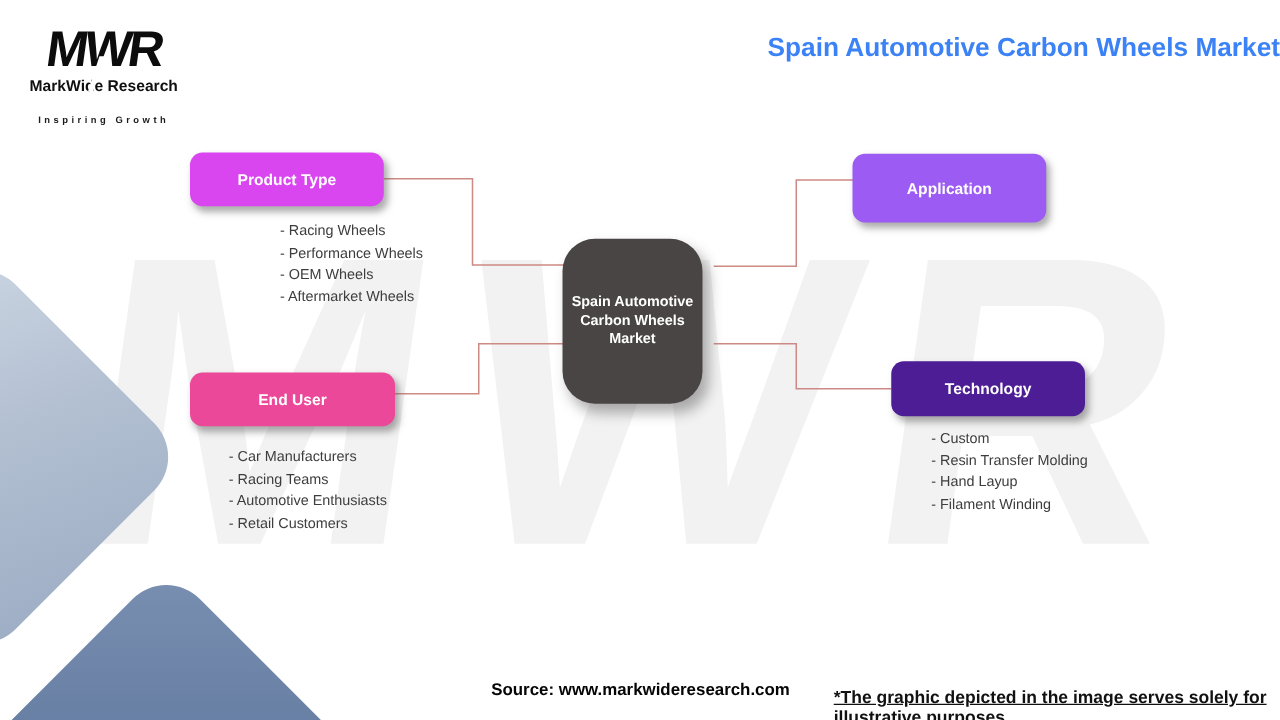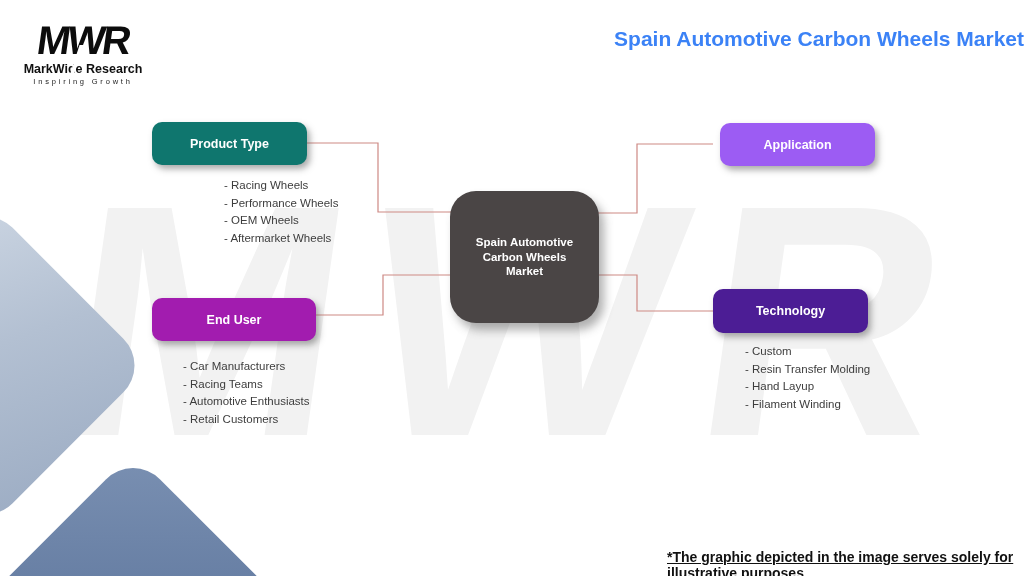--- a/index.html
+++ b/index.html
@@ -24,43 +24,43 @@
   }
   
   .logo{position:absolute; left:22px; top:20px; width:122px; text-align:center; z-index:3;}
   .logo-mark{
     font-size:40px; line-height:40px; font-weight:900; letter-spacing:-3px;
     color:#0c0c0c; transform:skewX(-8deg);
   }
   .logo-bolt{position:absolute; left:53px; top:25px; width:4px; height:28px;
     background:#ffffff; transform:skewX(-18deg);}
   .logo-name{font-size:12.5px; font-weight:800; color:#101010; margin-top:2px; white-space:nowrap;}
-  .logo-tagline{font-size:7.5px; font-weight:400; letter-spacing:2.8px; color:#1c1c1c; margin-top:1px; white-space:nowrap;}
+  .logo-tagline{font-size:7.5px; font-weight:700; letter-spacing:2.8px; color:#1c1c1c; margin-top:15px; white-space:nowrap;}
   .title{
     position:absolute; left:0; right:0; top:27px; margin:0; z-index:3;
     text-align:right; font-size:21px; font-weight:700; color:#3b82f6;
   }
   
   .connectors{position:absolute; left:0; top:0; z-index:2;}
   .connectors polyline{fill:none; stroke-width:1.2px;}
   
   .center-node{
-    position:absolute; left:450px; top:191px; width:149px; height:132px; z-index:3;
+    position:absolute; left:450px; top:191px; width:112px; height:132px; z-index:3;
     border-radius:26px; display:flex; flex-direction:column; align-items:center; justify-content:center;
     color:#ffffff; font-size:11.5px; font-weight:700; line-height:14.5px; text-align:center;
     box-shadow:5px 7px 10px rgba(80,80,80,.45);
   }
   .branch-box{
     position:absolute; z-index:3; border-radius:10px;
     display:flex; align-items:center; justify-content:center;
     color:#ffffff; font-size:12.5px; font-weight:700;
     box-shadow:3px 4px 6px rgba(90,90,90,.5);
   }
   .b-pt  {left:152px; top:122px; width:155px; height:43px;}
-  .b-app {left:720px; top:123px; width:155px; height:43px;}
+  .b-app {left:682px; top:123px; width:155px; height:55px;}
   .b-eu  {left:152px; top:298px; width:164px; height:43px;}
   .b-tech{left:713px; top:289px; width:155px; height:44px;}
   
   .branch-list{position:absolute; z-index:3; font-size:11.5px; line-height:17.5px; color:#3d3d3d;}
   .l-pt  {left:183px; top:177px;margin-left:41px;}
   .l-app {left:745px; top:172px;}
   .l-eu  {left:183px; top:358px;}
   .l-tech{left:745px; top:343px;}
   
   .source{position:absolute; left:393px; top:544px; z-index:3; font-size:13.5px; font-weight:700; color:#050505;}
@@ -90,49 +90,50 @@
     <polyline points="316,315 383,315 383,275 453,275" stroke="#CD8984"></polyline>
     <polyline points="571,275 637,275 637,311 713,311" stroke="#CD8984"></polyline>
   </svg>
 
   <div class="center-node" style="background: rgb(74, 69, 69);">
     <div>Spain Automotive</div>
     <div>Carbon Wheels</div>
     <div>Market</div>
   </div>
 
-  <div class="branch-box b-pt" style="background: #0f766e;">
+  <div class="branch-box b-pt" style="background: #d946ef;">
     <span>Product Type</span>
   </div>
   <div class="branch-list l-pt">
       <div>- Racing Wheels</div>
       <div>- Performance Wheels</div>
       <div>- OEM Wheels</div>
       <div>- Aftermarket Wheels</div>
     </div>
 
   <div class="branch-box b-app" style="background: rgb(156, 92, 243);">
     <span>Application</span>
   </div>
 
-  <div class="branch-box b-eu" style="background: #a21caf;">
+  <div class="branch-box b-eu" style="background: #ec4899;">
     <span>End User</span>
   </div>
   <div class="branch-list l-eu">
       <div>- Car Manufacturers</div>
       <div>- Racing Teams</div>
       <div>- Automotive Enthusiasts</div>
       <div>- Retail Customers</div>
     </div>
 
   <div class="branch-box b-tech" style="background: #4c1d95;">
     <span>Technology</span>
   </div>
   <div class="branch-list l-tech">
       <div>- Custom</div>
       <div>- Resin Transfer Molding</div>
       <div>- Hand Layup</div>
       <div>- Filament Winding</div>
     </div>
 
+  <div class="source">Source: www.markwideresearch.com</div>
   <div class="disclaimer">*The graphic depicted in the image serves solely for illustrative purposes</div>
 
 </div>
 
 </body></html>

